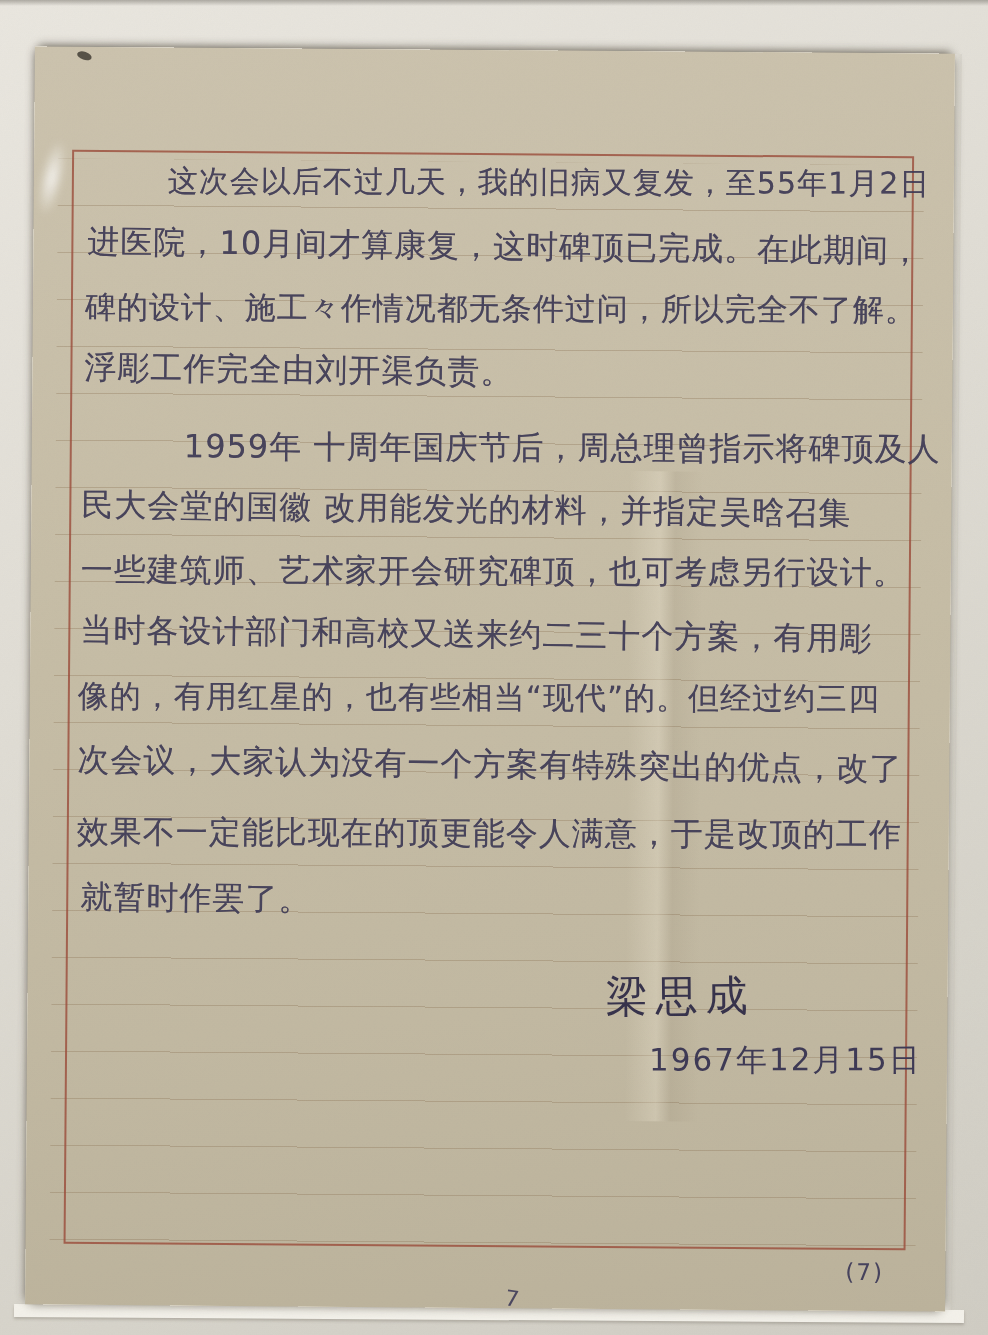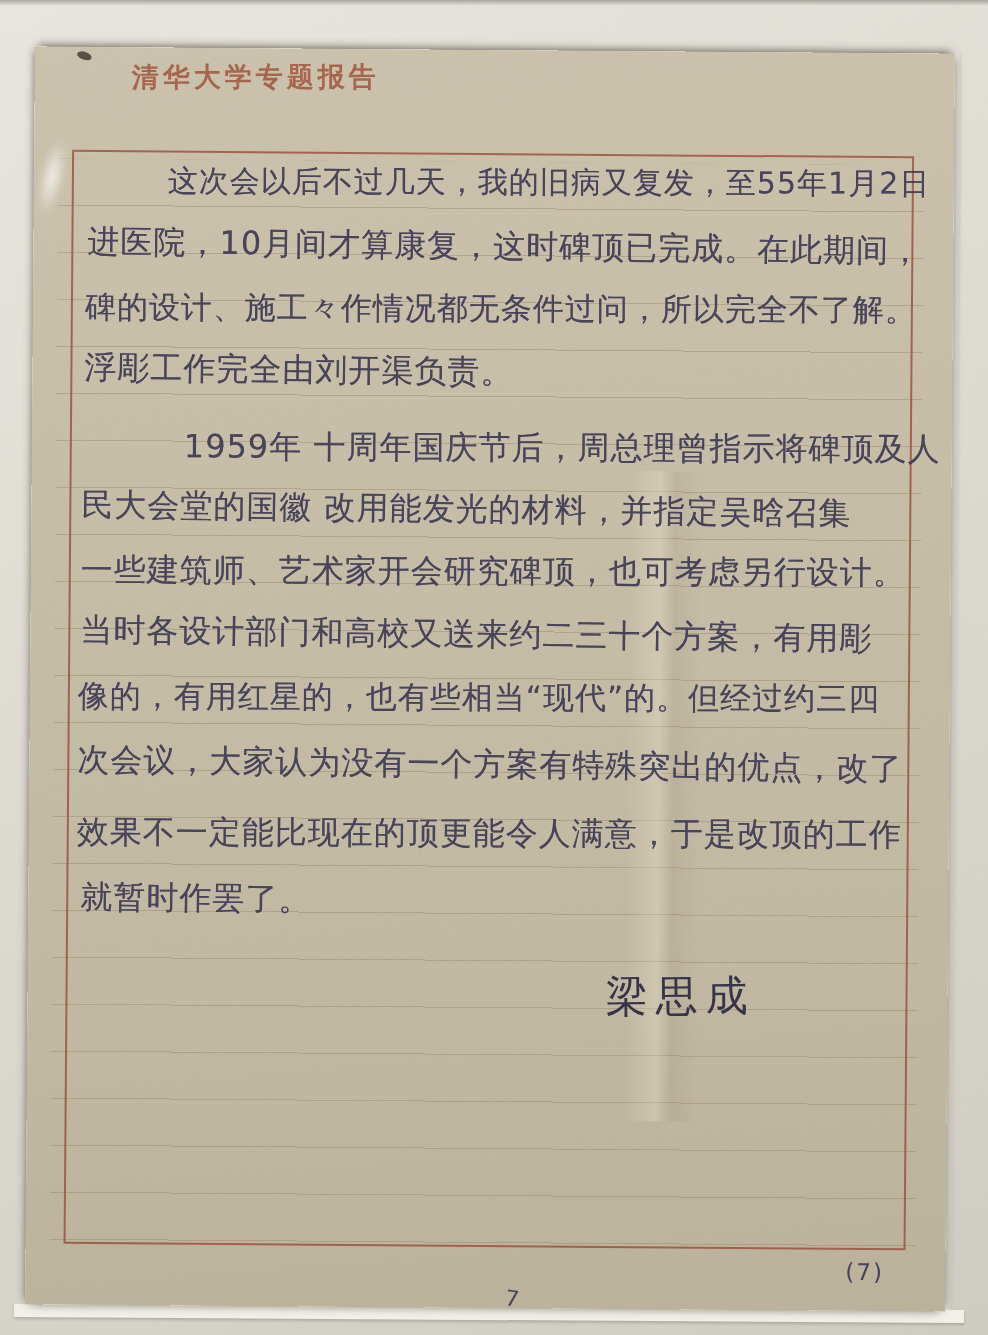--- a/index.html
+++ b/index.html
@@ -112,37 +112,37 @@
 
   <div class="mat-bevel-bottom"></div>
   <div class="mat-bevel-right"></div>
 
   <div class="paper">
     <div class="ruled-lines"></div>
     <div class="corner-speck"></div>
     <div class="glass-glare"></div>
     <div class="crease-vertical"></div>
 
-    <div class="letterhead">清华大学专题报告</div>
 
     <div class="red-border">
       <div class="hand-line" style="top:12px;left:94px;font-size:30px;">这次会以后不过几天，我的旧病又复发，至55年1月2日</div>
       <div class="hand-line" style="top:75px;left:14px;">进医院，10月间才算康复，这时碑顶已完成。在此期间，</div>
       <div class="hand-line" style="top:138px;left:12px;font-size:31px;">碑的设计、施工々作情况都无条件过问，所以完全不了解。</div>
       <div class="hand-line" style="top:200px;left:12px;">浮彫工作完全由刘开渠负责。</div>
       <div class="hand-line" style="top:276px;left:112px;">1959年 十周年国庆节后，周总理曾指示将碑顶及人</div>
       <div class="hand-line" style="top:338px;left:10px;">民大会堂的国徽 改用能发光的材料，并指定吴晗召集</div>
       <div class="hand-line" style="top:400px;left:10px;">一些建筑师、艺术家开会研究碑顶，也可考虑另行设计。</div>
       <div class="hand-line" style="top:463px;left:10px;">当时各设计部门和高校又送来约二三十个方案，有用彫</div>
       <div class="hand-line" style="top:527px;left:8px;font-size:31px;">像的，有用红星的，也有些相当“现代”的。但经过约三四</div>
       <div class="hand-line" style="top:593px;left:8px;">次会议，大家认为没有一个方案有特殊突出的优点，改了</div>
       <div class="hand-line" style="top:662px;left:8px;">效果不一定能比现在的顶更能令人满意，于是改顶的工作</div>
       <div class="hand-line" style="top:729px;left:12px;">就暂时作罢了。</div>
 
       <div class="signature">梁思成</div>
+      <div class="date-line">1967年12月15日</div>
     </div>
 
     <div class="page-num-printed">(7)</div>
     <div class="page-num-hand">7</div>
   </div>
 
   <svg class="noise-overlay" xmlns="http://www.w3.org/2000/svg">
     <filter id="grain">
       <feTurbulence type="fractalNoise" baseFrequency="0.82" numOctaves="2" stitchTiles="stitch"></feTurbulence>
       <feColorMatrix type="matrix" values="0 0 0 0 0.45  0 0 0 0 0.42  0 0 0 0 0.36  0 0 0 0.07 0"></feColorMatrix>

